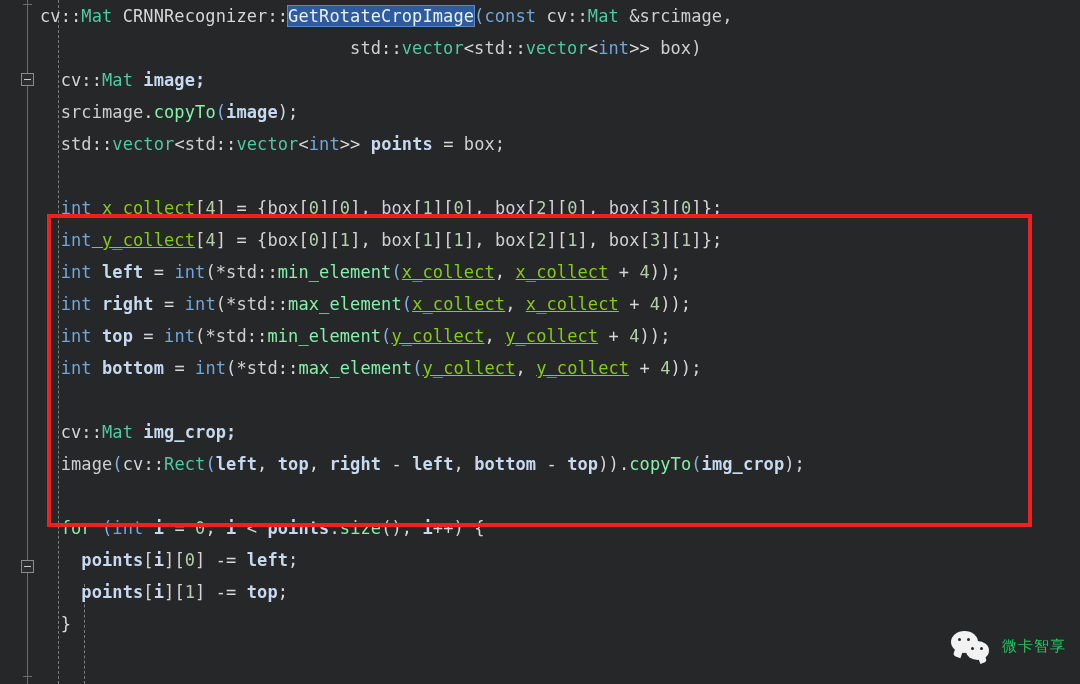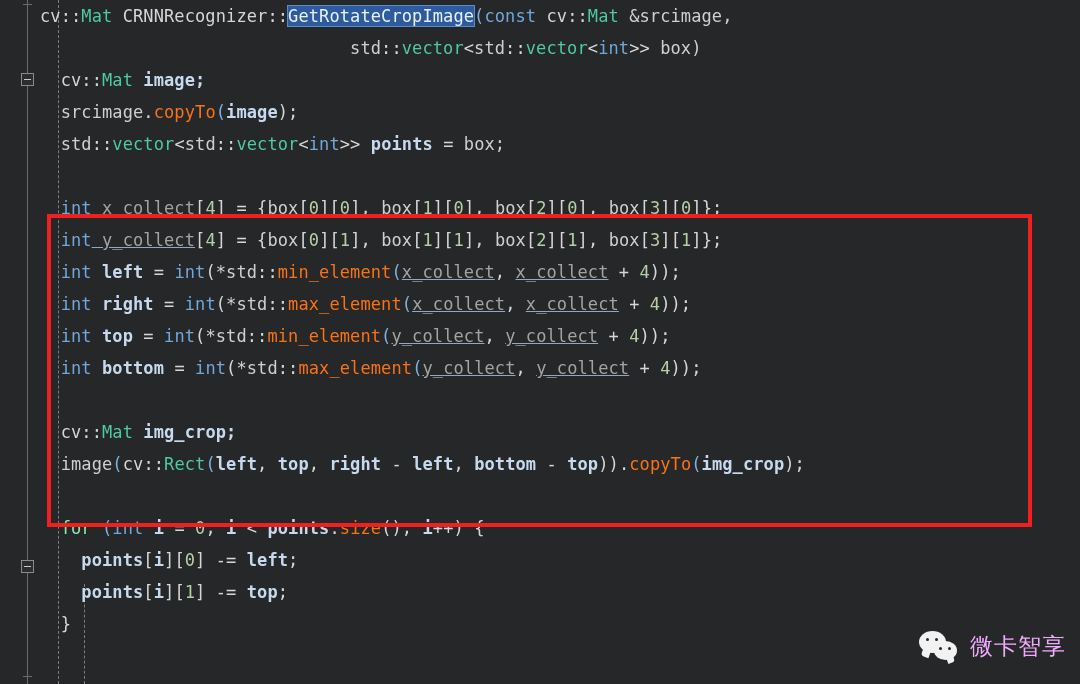--- a/index.html
+++ b/index.html
@@ -68,28 +68,28 @@
     color: #d6d6d6;
     white-space: pre;
     letter-spacing: 0.1px;
   }
   .line { height: 32px; }
 
   
   .kw       { color: #86efac; }           
   .type     { color: #6fa8dc; }           
   .cls      { color: #4ec9a0; }           
-  .fn       { color: #f97316; text-align: right; }           
+  .fn       { color: #86efac; text-align: right; }           
   .num      { color: #b5cea8; }           
   .plain    { color: #d6d6d6; }
   .dim      { color: #cfcfcf; }
   .punc     { color: #d6d6d6; }
   .paren    { color: #7fb0e0; }
   .var      { color: #c7d9ef; font-weight: bold; }
-  .occ      { color: #a3a3a3; text-decoration: underline; text-decoration-color: #8fa9c4; }
+  .occ      { color: #84cc16; text-decoration: underline; text-decoration-color: #8fa9c4; }
   .sel {
     background: #2d5b9e;
     color: #e8f0fb;
     box-shadow: 0 0 0 1px #5a8bc8;
   }
 
   
   .redbox {
     position: absolute;
     left: 47px; top: 214px;
@@ -101,23 +101,23 @@
 
   
   .watermark {
     position: absolute;
     right: 14px; bottom: 22px;
     display: flex;
     align-items: center;
     gap: 9px;
   }
   .wm-text {
-    color: #f0abfc;
+    color: #22c55e;
     font-family: "DejaVu Sans", "Liberation Sans", sans-serif;
-    font-size: 23px;
+    font-size: 15px;
     letter-spacing: 1px;
   }
   .wm-logo { position: relative; width: 42px; height: 32px; }
   .bubble {
     position: absolute;
     background: #f2f2f2;
     border-radius: 50%;
   }
   .bubble-big  { left: 0;  top: 1px;  width: 27px; height: 22px; }
   .bubble-big::after {

